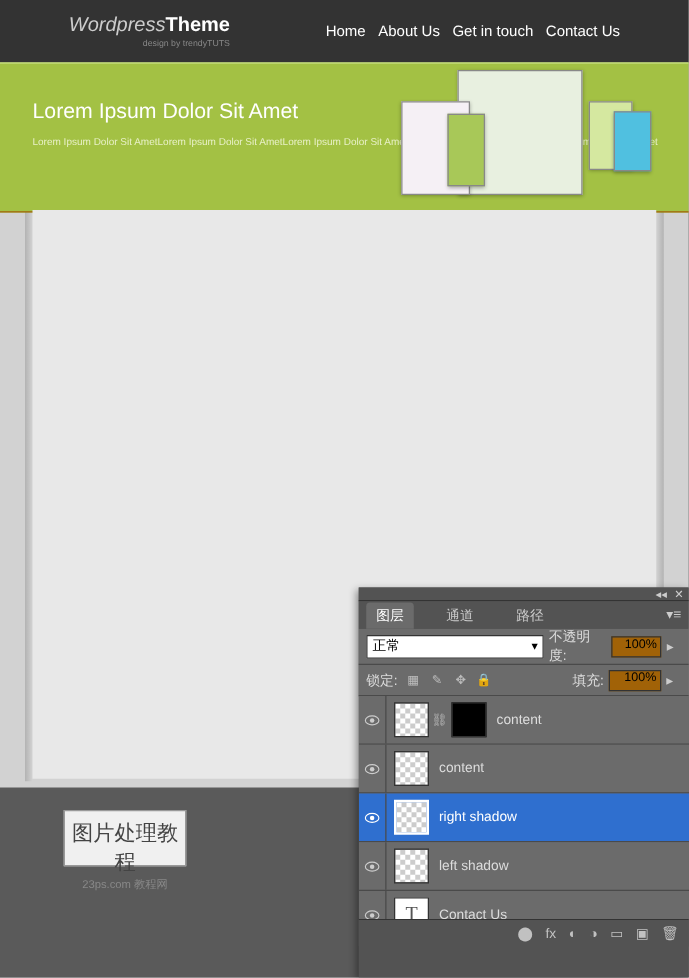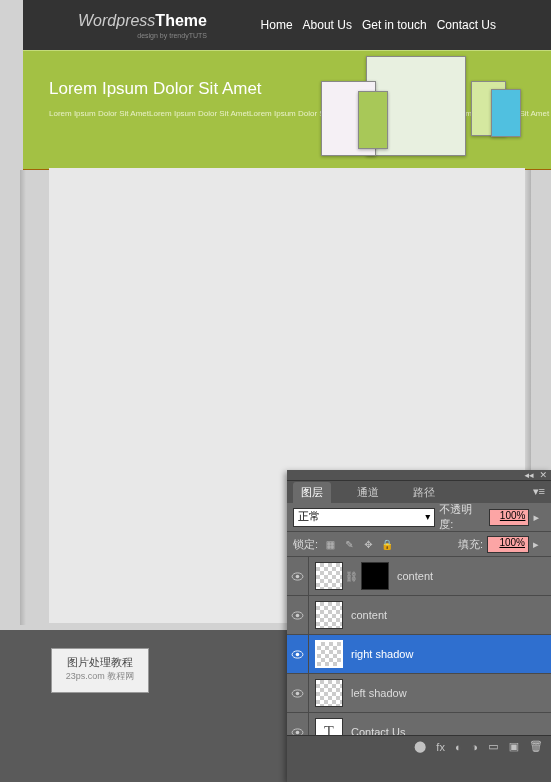--- a/index.html
+++ b/index.html
@@ -1,19 +1,19 @@
 <!DOCTYPE html>
 <html><head>
 <meta charset="utf-8">
 <style>
 * { margin: 0; padding: 0; box-sizing: border-box; }
 body { width: 551px; height: 782px; font-family: Arial, sans-serif; background: #5a5a5a; overflow: hidden; position: relative; }
 
 
-.site { width: 551px; height: 630px; background: #d2d2d2; position: relative; padding-left: 23px; }
+.site { width: 551px; height: 630px; background: #d2d2d2; position: relative; }
 .topbar { height: 50px; background: #333333; display: flex; align-items: center; justify-content: space-between; padding: 0 55px; }
 .logo { color: #ddd; font-size: 16px; }
 .logo .wp { font-style: italic; color: #ccc; }
 .logo .theme { color: #fff; font-weight: bold; }
 .logo .sub { display:block; font-size: 7px; color: #888; text-align: right; margin-top: 2px; }
 .nav { display: flex; gap: 10px; }
 .nav a { color: #fff; text-decoration: none; font-size: 12px; }
 
 .hero { height: 120px; background: #a3c144; position: relative; padding: 28px 0 0 26px; border-top: 1px solid #c4db7a; border-bottom: 1px solid #a16207; }
 .hero h1 { color: #fff; font-size: 17px; font-weight: normal; margin-bottom: 10px; }
@@ -23,40 +23,40 @@
 .content-wrap { padding: 0 26px; position: relative; }
 .content { height: 455px; background: #e8e8e8; margin-top: -2px; position: relative; }
 .left-shadow, .right-shadow { position: absolute; top: 170px; width: 6px; height: 455px; }
 .left-shadow { left: 20px; background: linear-gradient(to right, rgba(0,0,0,0.15), transparent); }
 .right-shadow { right: 20px; background: linear-gradient(to left, rgba(0,0,0,0.15), transparent); }
 
 .footer { height: 152px; background: #5a5a5a; }
 
 
 .badge { position: absolute; left: 51px; top: 648px; width: 98px; height: 45px; background: #f0f0f0; border: 1px solid #999; font-size: 9px; color: #666; text-align: center; padding: 6px 2px; }
-.badge .cn { font-size: 11px; color: #444; }
+.badge .cn { font-size: 17px; color: #444; }
 .badge .url { font-size: 9px; color: #888; }
 
 
 .uibq { position: absolute; right: 25px; bottom: 36px; color: #7d7d7d; font-size: 15px; font-style: italic; font-weight: bold; letter-spacing: 1px; }
 
 
 .ps-panel { position: absolute; left: 287px; top: 470px; width: 264px; height: 312px; background: #535353; font-size: 11px; color: #ddd; box-shadow: -2px 2px 6px rgba(0,0,0,0.4); }
 .ps-titlebar { height: 11px; background: #535353; display: flex; justify-content: flex-end; align-items: center; gap: 6px; padding-right: 4px; border-bottom: 1px solid #333; }
 .ps-titlebar span { cursor: pointer; font-size: 9px; color: #ccc; }
 .ps-tabs { height: 22px; background: #535353; display: flex; align-items: center; padding-left: 6px; gap: 18px; position: relative; }
 .ps-tab { padding: 3px 8px; color: #ccc; font-size: 11px; border-radius: 3px 3px 0 0; cursor: pointer; }
 .ps-tab.active { background: #6b6b6b; color: #fff; }
 .ps-menu { position: absolute; right: 6px; top: 4px; font-size: 11px; color: #ccc; cursor: pointer; }
 
 .ps-row { height: 29px; background: #6b6b6b; display: flex; align-items: center; padding: 0 6px; gap: 4px; border-bottom: 1px solid #4a4a4a; }
 .ps-select { width: 147px; height: 19px; background: #fff; color: #000; border: 1px solid #333; font-size: 11px; padding-left: 4px; position: relative; }
 .ps-select::after { content: "▾"; position: absolute; right: 4px; top: 2px; font-size: 10px; }
 .ps-label { font-size: 11px; color: #ddd; margin-left: auto; }
-.ps-input { width: 42px; height: 17px; background: #fca5a5; color: #000; border: 1px solid #333; font-size: 10px; text-align: right; padding-right: 3px; text-decoration: underline; }
+.ps-input { width: 42px; height: 17px; background: #a16207; color: #000; border: 1px solid #333; font-size: 10px; text-align: right; padding-right: 3px; }
 .ps-arrow { width: 12px; color: #ccc; cursor: pointer; }
 
 .ps-lockrow { height: 25px; }
 .ps-lockicons { display: flex; gap: 6px; margin-left: 2px; }
 .ps-lockicons span { width: 13px; height: 13px; display: inline-flex; align-items: center; justify-content: center; cursor: pointer; font-size: 10px; color: #bbb; }
 
 .ps-layers { height: 178px; overflow-y: auto; overflow-x: hidden; background: #6b6b6b; position: relative; }
 .ps-layers::-webkit-scrollbar { width: 15px; }
 .ps-layers::-webkit-scrollbar-track { background: #5a5a5a; }
 .ps-layers::-webkit-scrollbar-thumb { background: #888; border: 1px solid #555; }

